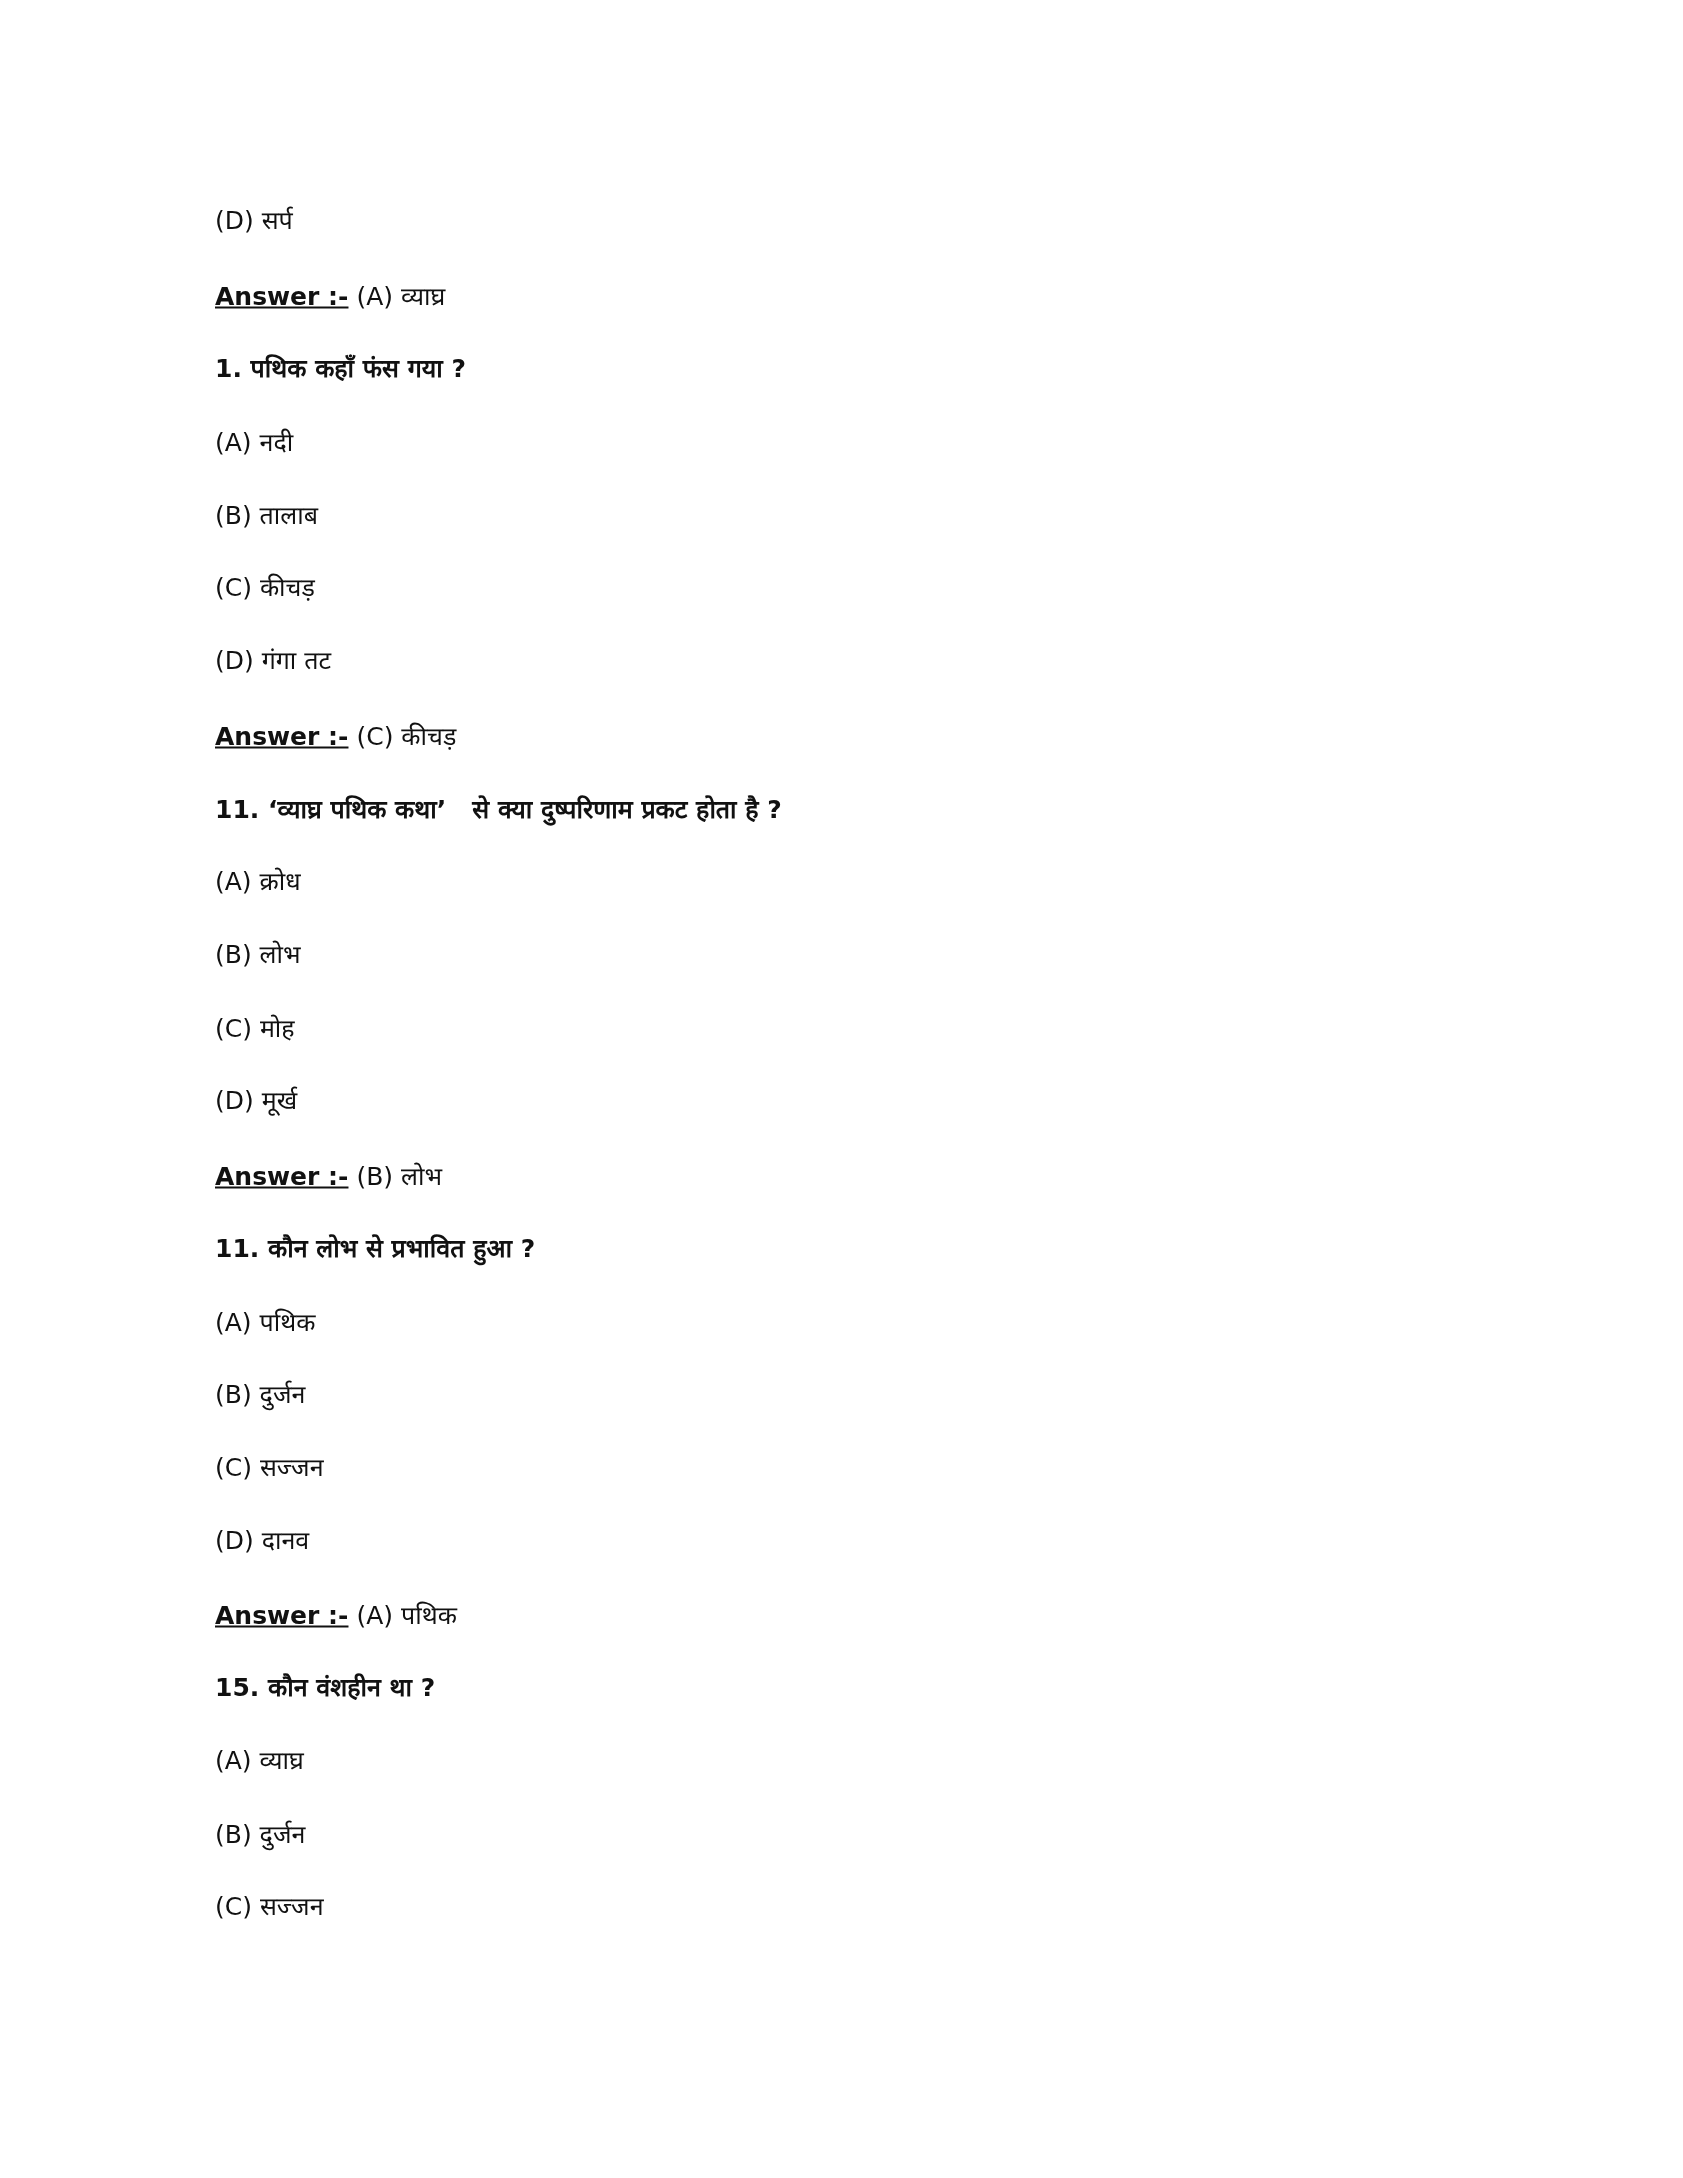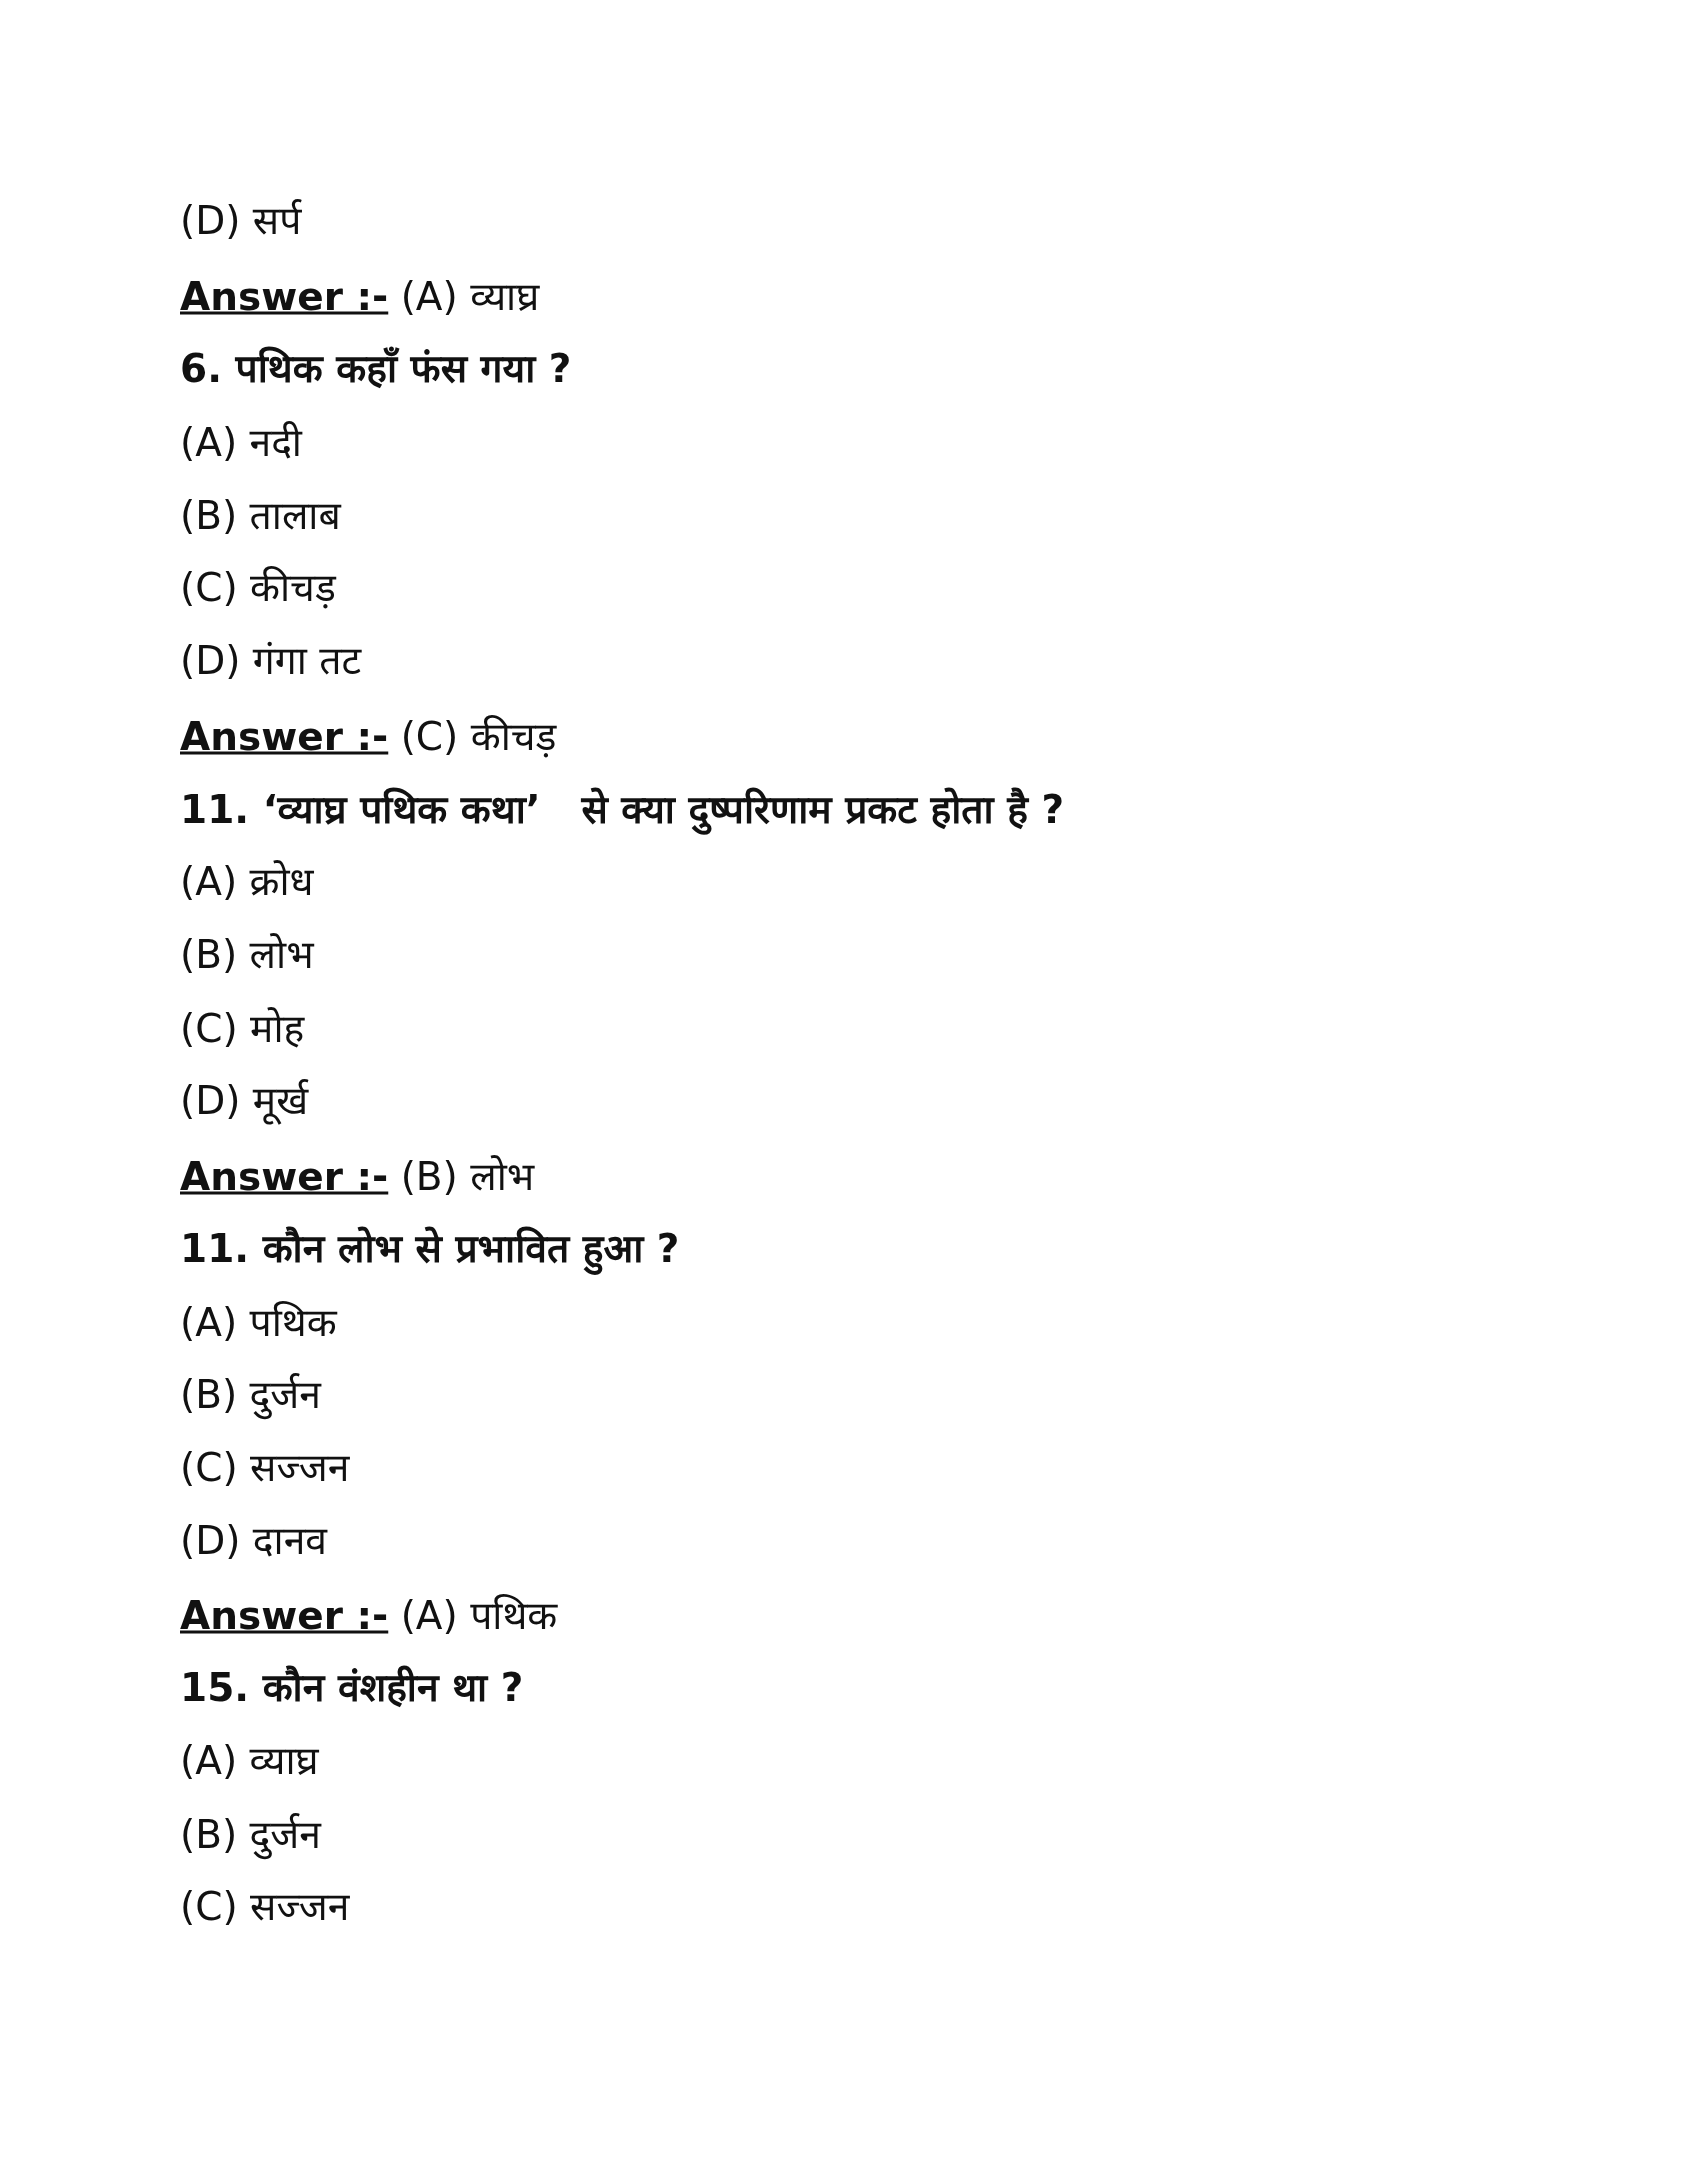--- a/index.html
+++ b/index.html
@@ -1,29 +1,29 @@
 <!DOCTYPE html>
 <html><head>
 <meta charset="utf-8">
 <style>
   html, body { margin:0; padding:0; background:#ffffff; }
   body { width:1683px; height:2178px; position:relative; overflow:hidden;
          font-family: "DejaVu Sans", "Liberation Sans", sans-serif; color:#111; }
-  .line { position:absolute; left:180px; height:59px; line-height:59px;
-          font-size:39px; white-space:pre; transform:translateY(-50%); }
+  .line { position:absolute; left:215px; height:59px; line-height:59px;
+          font-size:25px; white-space:pre; transform:translateY(-50%); }
   .q { font-weight:bold; }
   .ans-label { font-weight:bold;text-decoration:underline; }
 </style>
 </head>
 <body>
 
 <div>
   <div class="line" style="top:220px">(D) सर्प</div>
   <div class="line" style="top:296px"><span class="ans-label">Answer :-</span><span> (A) व्याघ्र</span></div>
-  <div class="line q" style="top:368px">6. पथिक कहाँ फंस गया ?</div>
+  <div class="line q" style="top:368px">1. पथिक कहाँ फंस गया ?</div>
   <div class="line" style="top:442px">(A) नदी</div>
   <div class="line" style="top:515px">(B) तालाब</div>
   <div class="line" style="top:587px">(C) कीचड़</div>
   <div class="line" style="top:660px">(D) गंगा तट</div>
   <div class="line" style="top:736px"><span class="ans-label">Answer :-</span><span> (C) कीचड़</span></div>
   <div class="line q" style="top:809px">11. ‘व्याघ्र पथिक कथा’   से क्या दुष्परिणाम प्रकट होता है ?</div>
   <div class="line" style="top:881px">(A) क्रोध</div>
   <div class="line" style="top:954px">(B) लोभ</div>
   <div class="line" style="top:1028px">(C) मोह</div>
   <div class="line" style="top:1100px">(D) मूर्ख</div>

